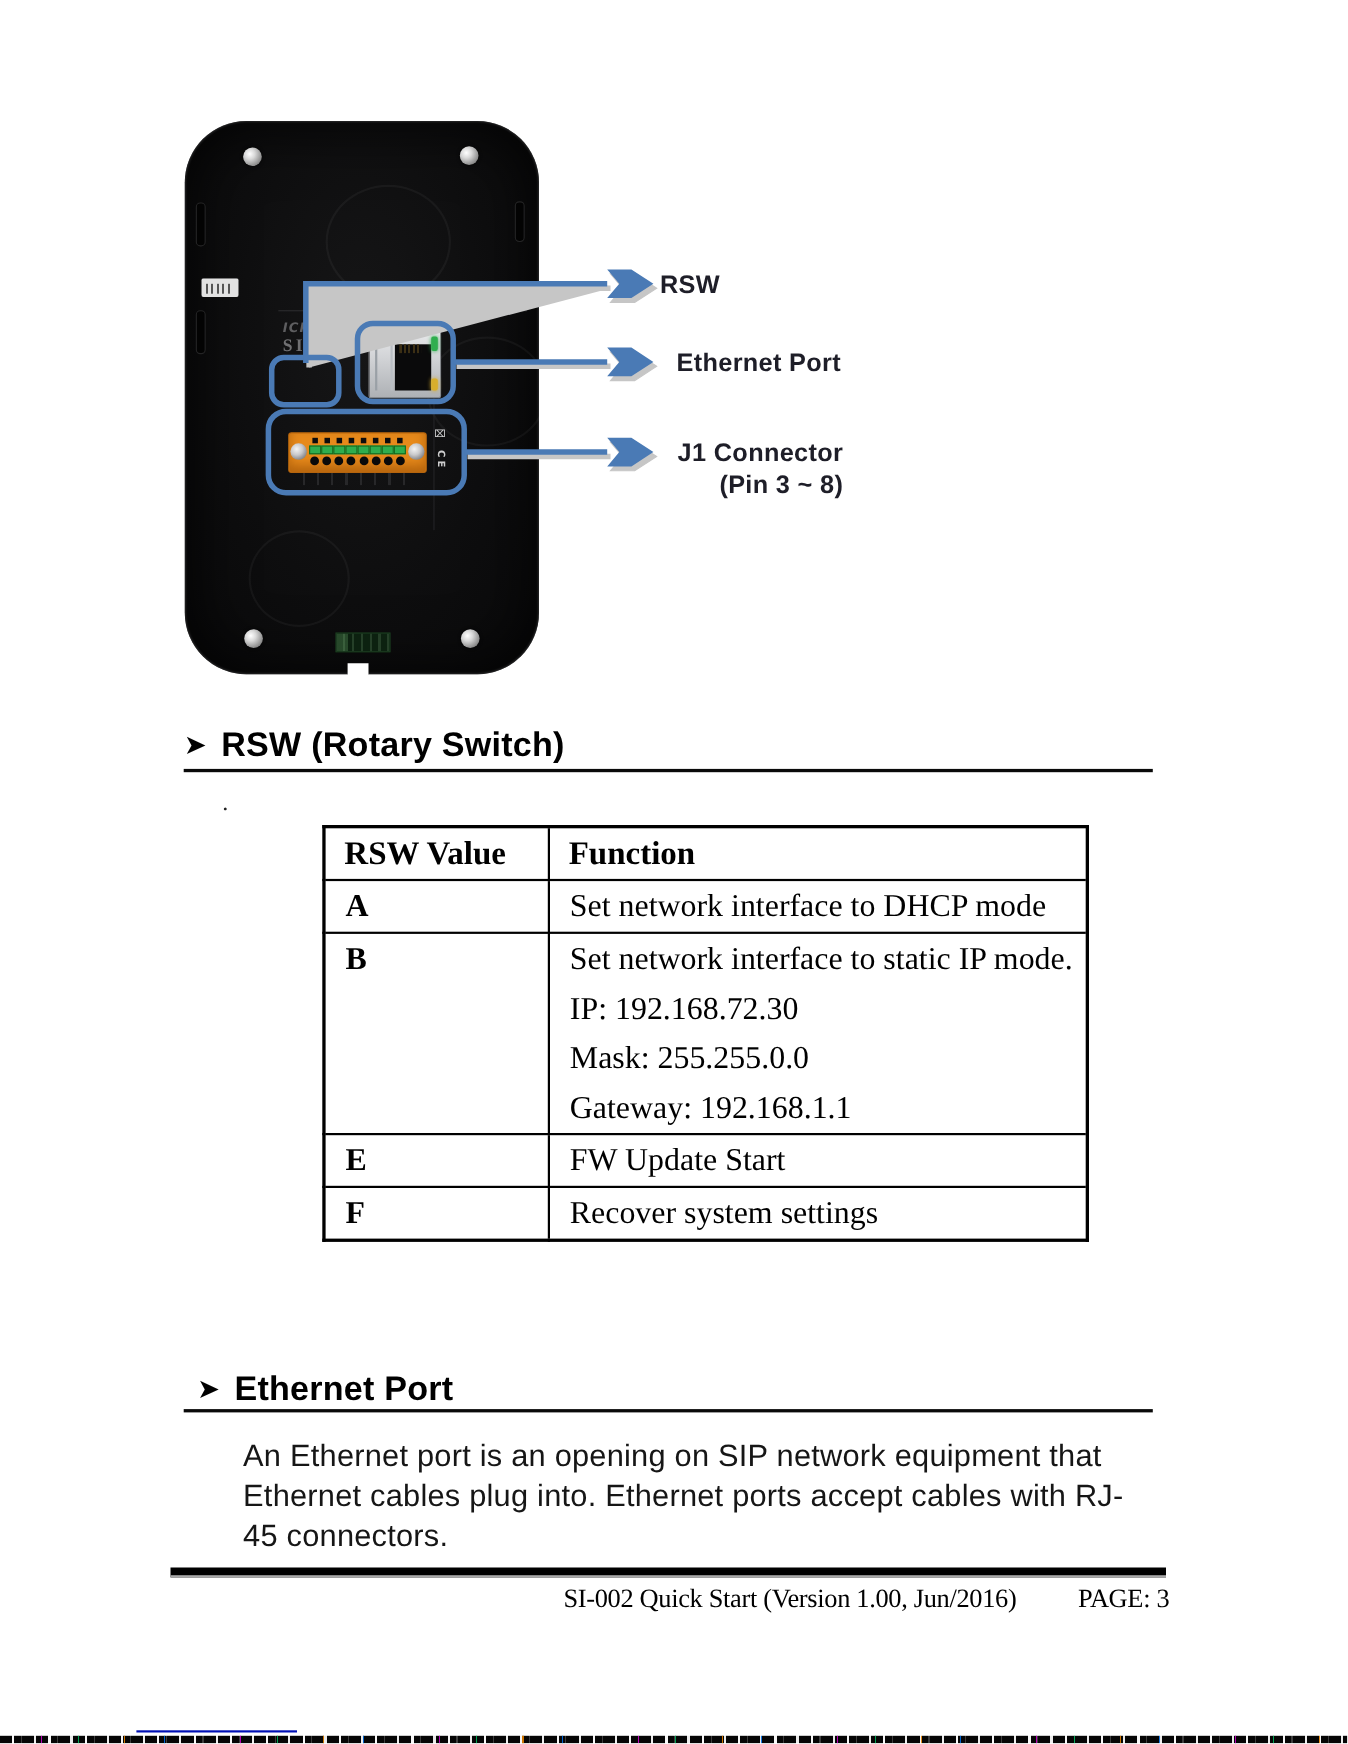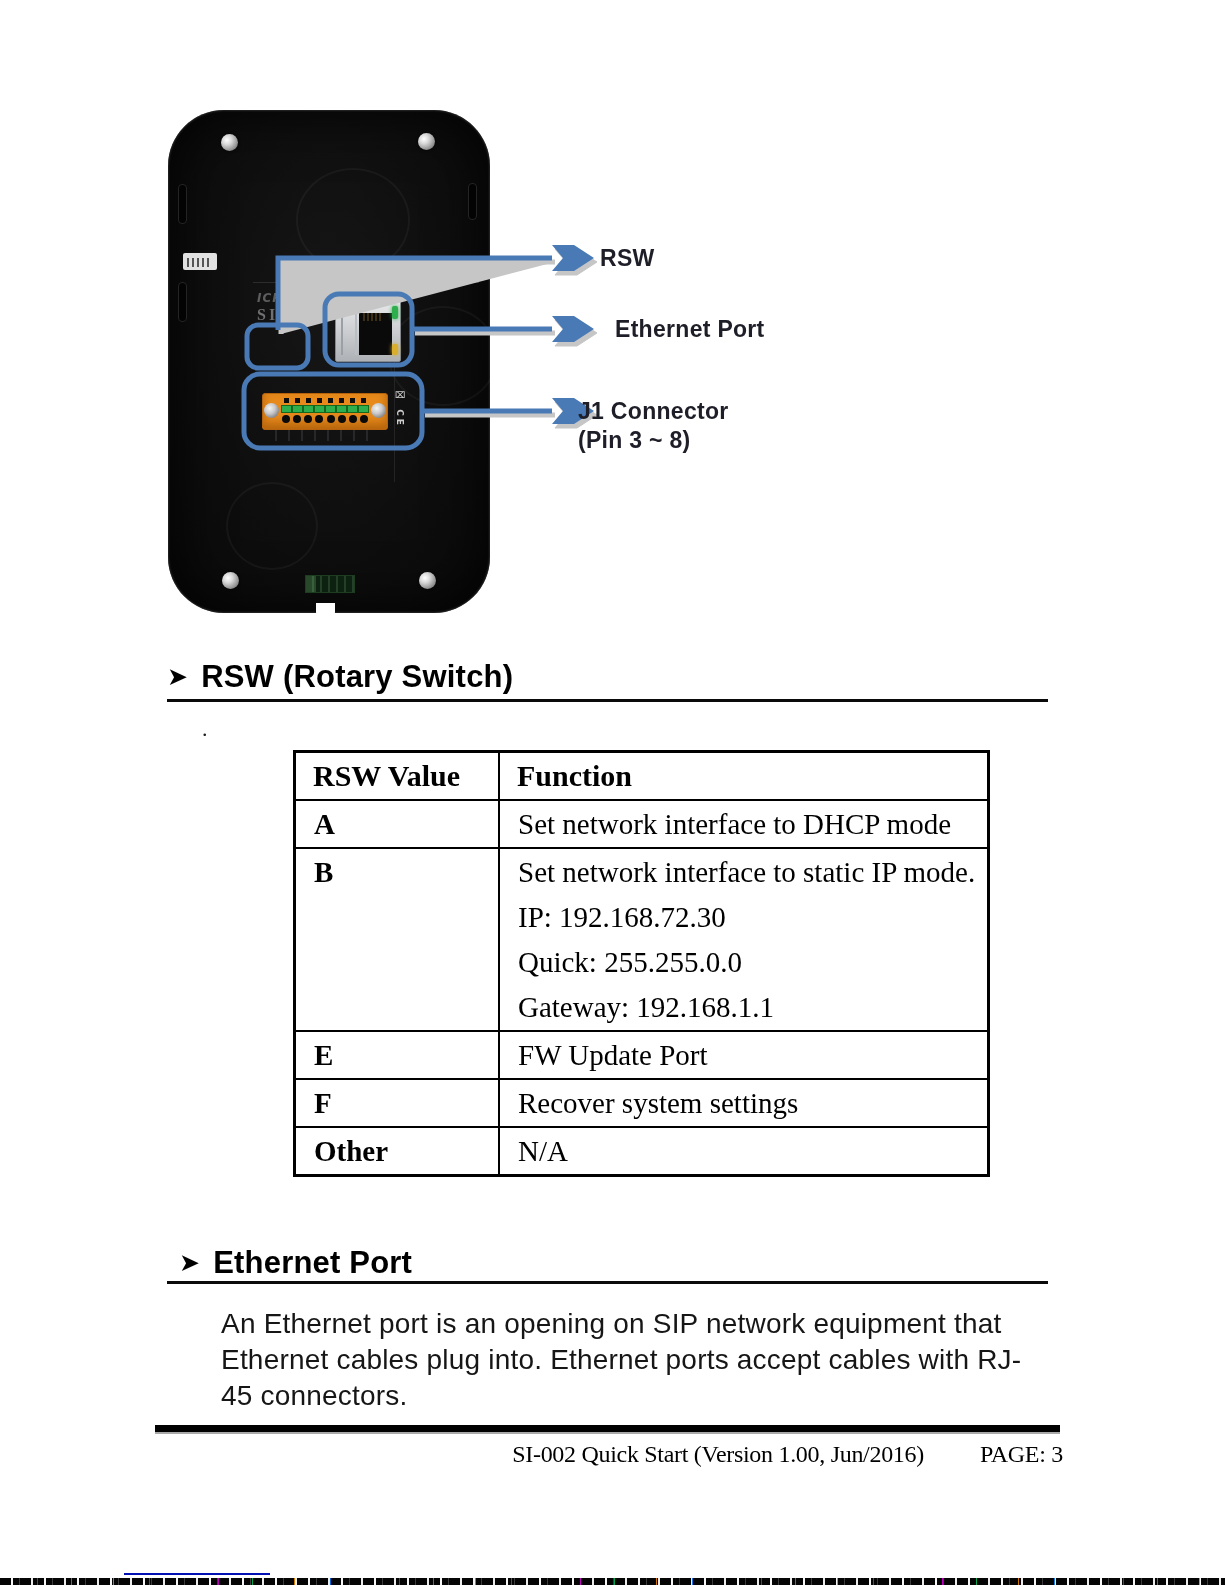--- a/index.html
+++ b/index.html
@@ -59,21 +59,21 @@
   .notch{position:absolute;left:148px;top:493px;width:19px;height:12px;background:#fff;border-radius:0 0 3px 3px;}
 
   
   .annot{position:absolute;left:0;top:0;width:1225px;height:660px;pointer-events:none;}
   .a-shadow{stroke:#c6c6c6;fill:#c6c6c6;}
   .a-line{stroke:var(--blue);fill:none;stroke-width:5;}
   .a-box{stroke:var(--blue);fill:none;stroke-width:5;}
   .a-head{fill:var(--blue);stroke:none;}
   .callout{position:absolute;font:700 23px "Liberation Sans",sans-serif;color:#1e1e28;letter-spacing:.3px;}
   .c1{left:600px;top:245px;} .c2{left:615px;top:316px;}
-  .c3{left:578px;top:397px;line-height:29px;}
+  .c3{left:616px;top:397px;line-height:29px;text-align:right;}
 
   
   .h{position:absolute;margin:0;font:700 31px "Liberation Sans",sans-serif;color:#000;letter-spacing:.2px;}
   .h .marker{font-family:"DejaVu Sans",sans-serif;font-size:25px;margin-right:13px;vertical-align:2px;}
   .h1{left:167px;top:659px;}
   .h2{left:179px;top:1245px;}
   .rule{position:absolute;height:3px;background:#0a0a0a;}
   .rule1{left:167px;top:699px;width:881px;}
   .rule2{left:167px;top:1281px;width:881px;}
   .dot{position:absolute;left:202px;top:716px;font:22px "Liberation Serif",serif;color:#222;}
@@ -230,40 +230,34 @@
           <td class="c1">A</td>
           <td class="c2">
             <div>Set network interface to DHCP mode</div>
           </td>
         </tr>
         <tr>
           <td class="c1">B</td>
           <td class="c2">
             <div>Set network interface to static IP mode.</div>
             <div>IP: 192.168.72.30</div>
-            <div>Quick: 255.255.0.0</div>
+            <div>Mask: 255.255.0.0</div>
             <div>Gateway: 192.168.1.1</div>
           </td>
         </tr>
         <tr>
           <td class="c1">E</td>
           <td class="c2">
-            <div>FW Update Port</div>
+            <div>FW Update Start</div>
           </td>
         </tr>
         <tr>
           <td class="c1">F</td>
           <td class="c2">
             <div>Recover system settings</div>
-          </td>
-        </tr>
-        <tr>
-          <td class="c1">Other</td>
-          <td class="c2">
-            <div>N/A</div>
           </td>
         </tr>
       </tbody>
   </table>
 
   <h2 class="h h2"><span class="marker">➤</span><span>Ethernet Port</span></h2>
   <div class="rule rule2"></div>
   <p class="body-text">An Ethernet port is an opening on SIP network equipment that
 Ethernet cables plug into. Ethernet ports accept cables with RJ-
 45 connectors.</p>

